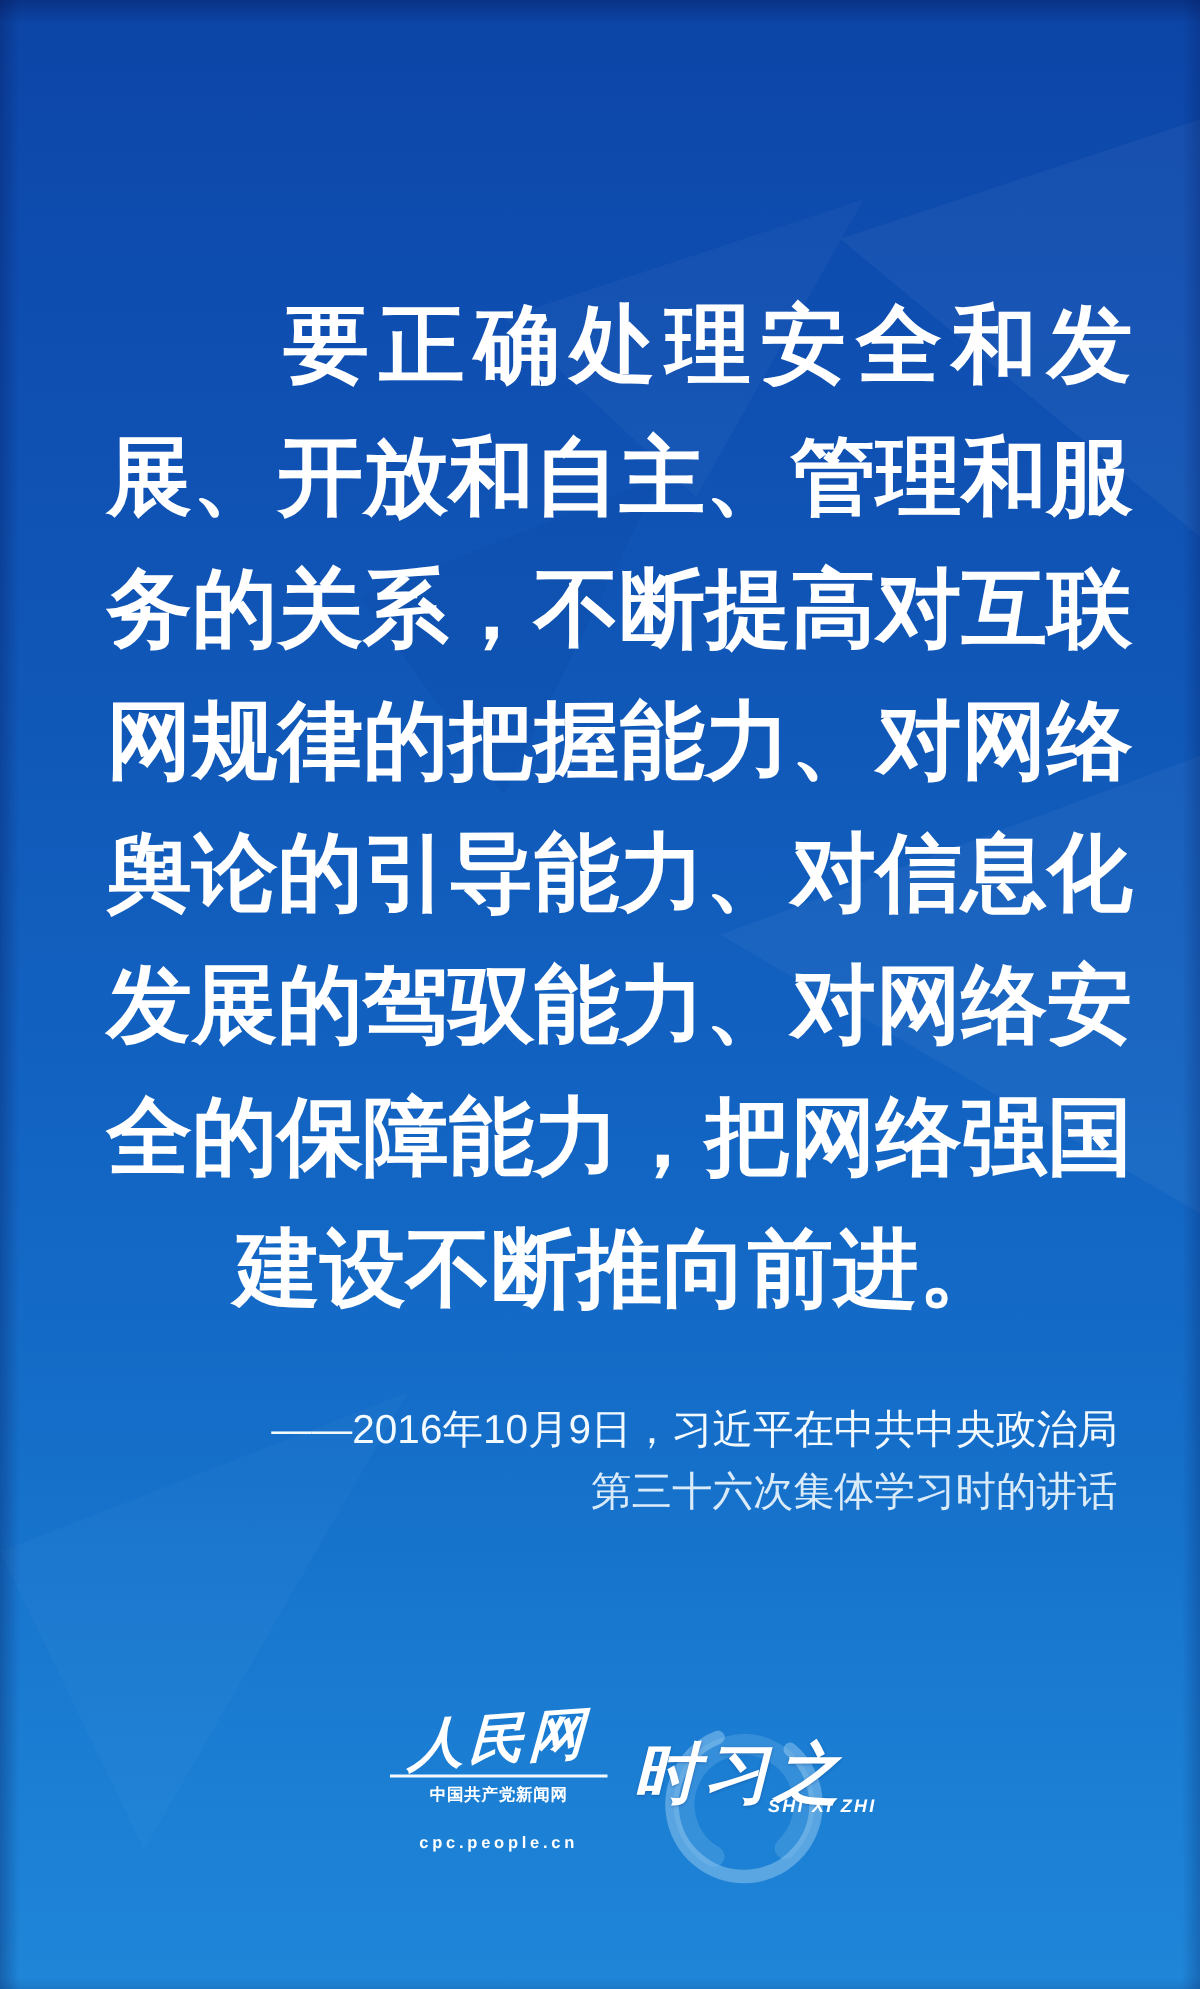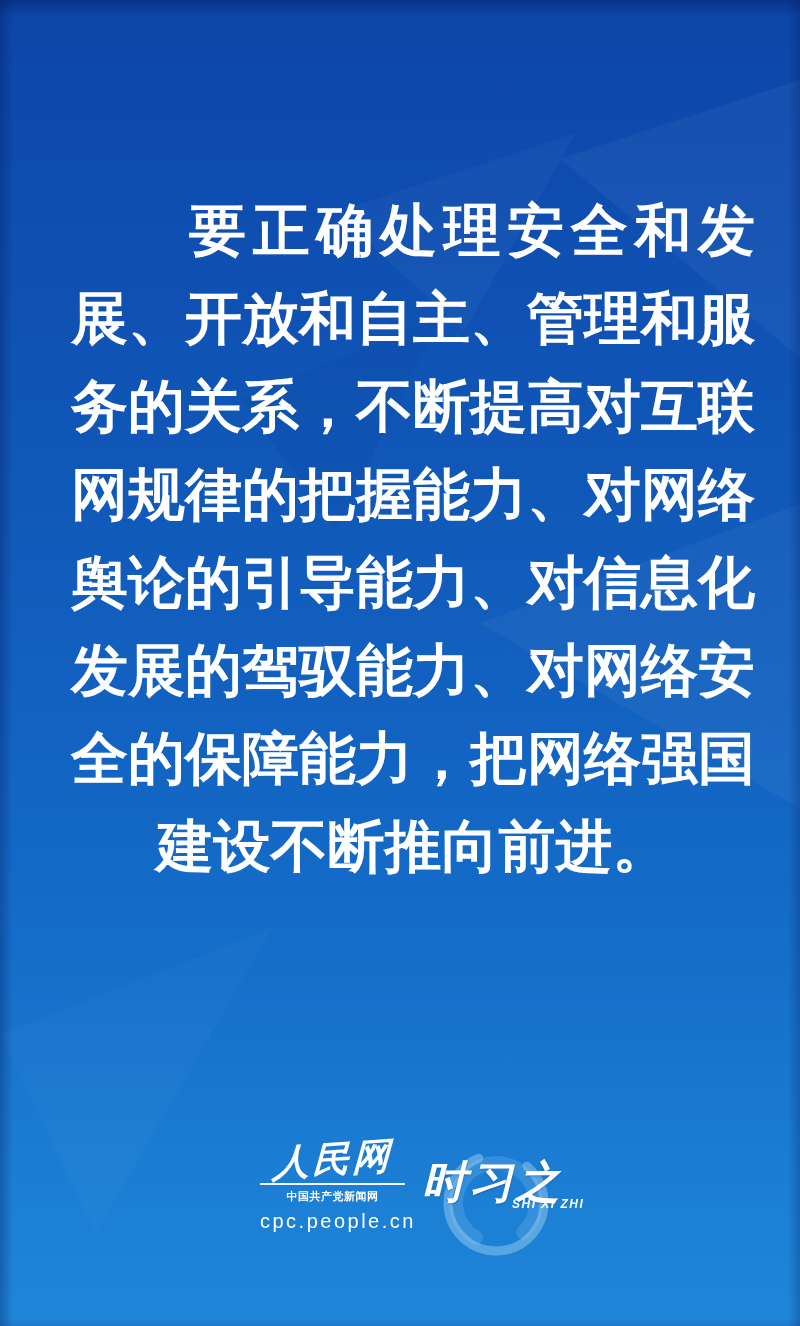--- a/index.html
+++ b/index.html
@@ -87,22 +87,22 @@
     white-space: nowrap;
   }
   .people-divider {
     height: 2px; background: #ffffff; opacity: 0.95; margin-top: 3px;
   }
   .people-subtitle {
     font-size: 11px; font-weight: bold; letter-spacing: 0.5px;
     margin-top: 4px; white-space: nowrap;
   }
   .people-url {
-    font-size: 20px; font-weight: normal; letter-spacing: 2.5px;
-    margin-top: 6px; white-space: nowrap;
+    font-size: 11px; font-weight: bold; letter-spacing: 2.5px;
+    margin-top: 19px; white-space: nowrap;
   }
 
   .shixizhi-logo {
     position: absolute;
     left: 420px; top: 1145px; width: 170px; height: 130px;
     color: #ffffff;
   }
   .brush-ring { position: absolute; left: 14px; top: -4px; }
   .shixizhi-name {
     position: absolute; left: 2px; top: 8px;
@@ -220,20 +220,24 @@
         <span>，</span>
         <span>把</span>
         <span>网</span>
         <span>络</span>
         <span>强</span>
         <span>国</span>
       </div>
     <div class="quote-line last">建设不断推向前进。</div>
   </div>
 
+  <div class="attribution">
+    <div class="line1">——2016年10月9日，习近平在中共中央政治局</div>
+    <div class="line2">第三十六次集体学习时的讲话</div>
+  </div>
 
   <div class="people-logo">
     <div class="people-script">人民网</div>
     <div class="people-divider"></div>
     <div class="people-subtitle">中国共产党新闻网</div>
     <div class="people-url">cpc.people.cn</div>
   </div>
 
   <div class="shixizhi-logo">
     <svg class="brush-ring" width="124" height="124" viewBox="0 0 124 124">

